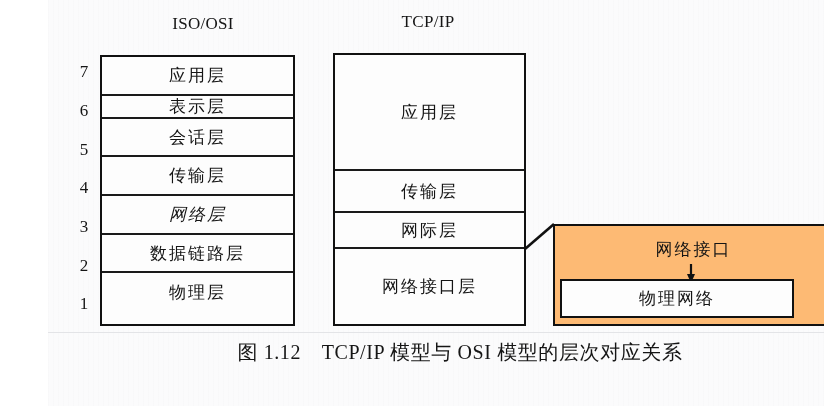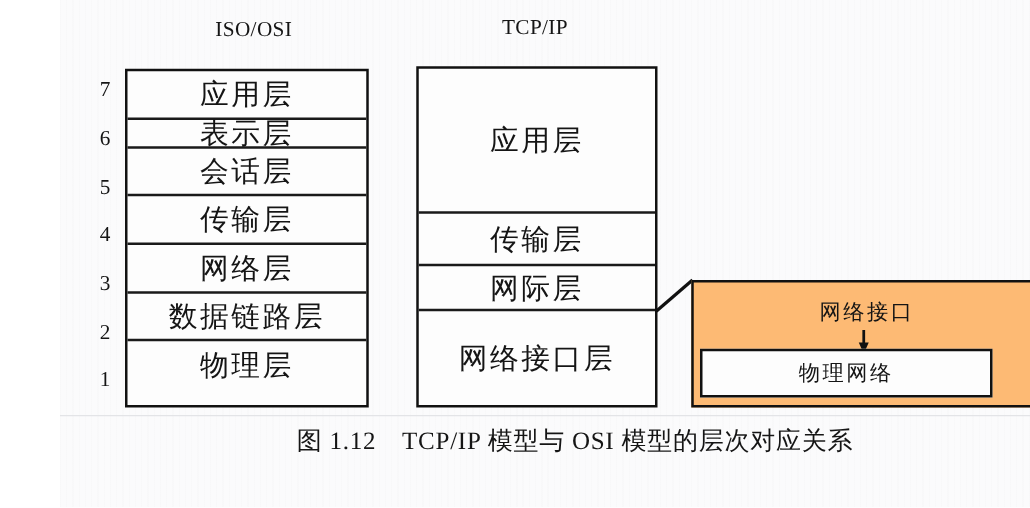--- a/index.html
+++ b/index.html
@@ -58,21 +58,21 @@
     background: #fdfdfd;
     display: flex;
     flex-direction: column;
   }
   .stack .row {
     box-sizing: border-box;
     border-bottom: 2px solid #1a1a1a;
     display: flex;
     align-items: center;
     justify-content: center;
-    font-size: 23px;
+    font-size: 17px;
     letter-spacing: 2px;
     white-space: nowrap;
   }
   .stack .row:last-child {
     border-bottom: none;
   }
 
   
   .layer-num {
     position: absolute;
@@ -149,21 +149,21 @@
   <div class="layer-num" style="top:178px;">4</div>
   <div class="layer-num" style="top:217px;">3</div>
   <div class="layer-num" style="top:256px;">2</div>
   <div class="layer-num" style="top:294px;">1</div>
 
   <div class="stack" id="osi-stack" style="left:52px; top:55px; width:195px; height:271px;">
     <div class="row" style="height:38.7px;">应用层</div>
     <div class="row" style="height:23px;">表示层</div>
     <div class="row" style="height:38.7px;">会话层</div>
     <div class="row" style="height:38.7px;">传输层</div>
-    <div class="row" style="height:38.7px;">网络层</div>
+    <div class="row" style="height:38.7px;font-style:italic;">网络层</div>
     <div class="row" style="height:38.7px;">数据链路层</div>
     <div class="row" style="height:38.7px;">物理层</div>
   </div>
 
   <div class="stack" id="tcpip-stack" style="left:285px; top:53px; width:193px; height:273px;">
     <div class="row" style="height:116px;">应用层</div>
     <div class="row" style="height:42px;">传输层</div>
     <div class="row" style="height:36px;">网际层</div>
     <div class="row" style="height:74px;">网络接口层</div>
   </div>

